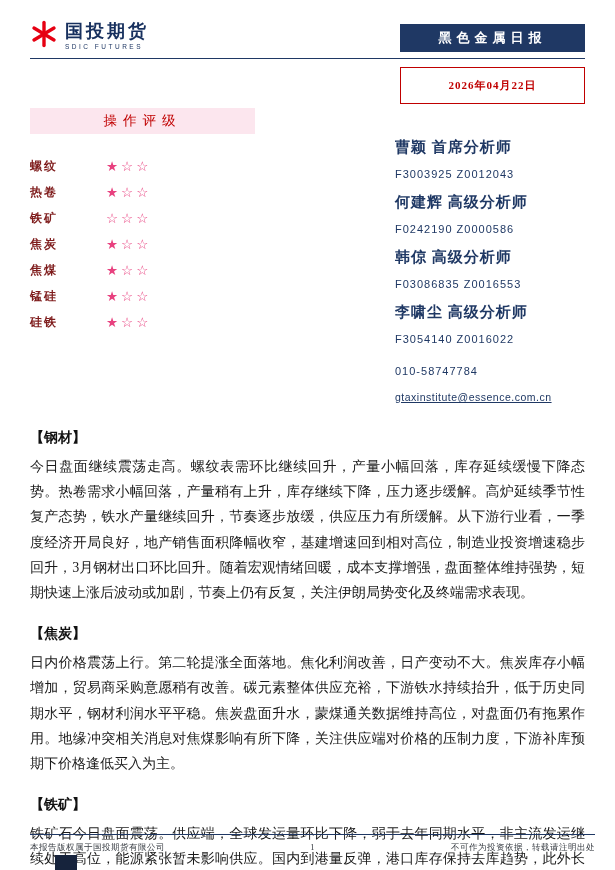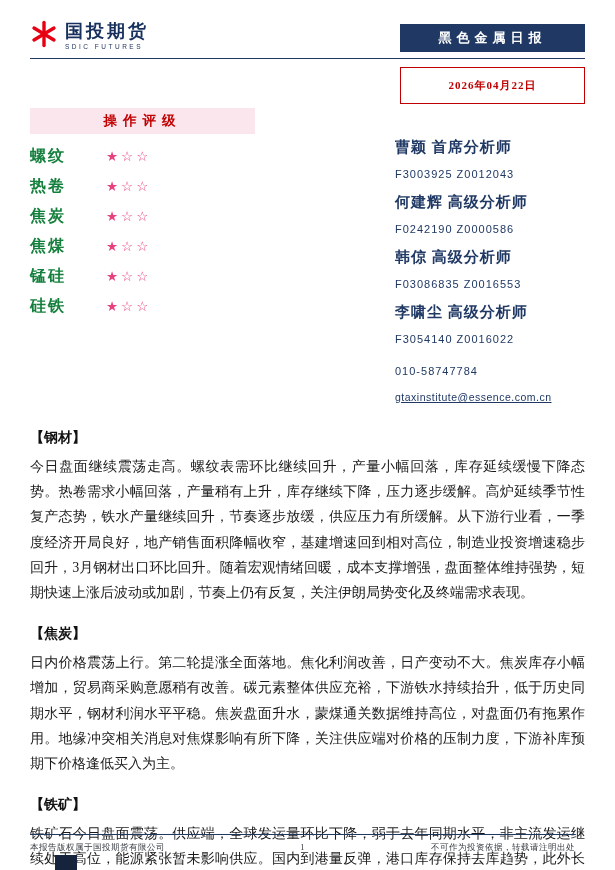--- a/index.html
+++ b/index.html
@@ -39,26 +39,26 @@
     width:183px;padding:10px 0;
     border:1.5px solid #c00000;color:#c00000;
     text-align:center;font-size:11px;font-weight:bold;letter-spacing:1px;
   }
   
   .columns{display:flex;justify-content:space-between;padding:4px 30px 0 30px;}
   .left-col{width:225px;}
   .right-col{width:190px;padding-top:30px;}
   .ratings-title-box{
     background:#fce6ee;color:#c00000;
-    text-align:center;font-size:13.5px;font-weight:bold;letter-spacing:6px;
-    padding:4px 16px;margin-bottom:12px;
+    text-align:center;font-size:13.5px;font-weight:normal;letter-spacing:6px;
+    padding:4px 16px;margin-bottom:24px;
   }
   .rating-row{display:flex;align-items:center;margin-bottom:9px;}
   .commodity{
-    width:76px;font-size:16px;font-weight:bold;color:#15803d;letter-spacing:2px;
+    width:76px;font-size:12px;font-weight:bold;color:#7f1d1d;letter-spacing:2px;
   }
   .stars{
     font-size:13.5px;color:#e8417f;letter-spacing:3px;line-height:1;
     font-family:"DejaVu Sans",sans-serif;
   }
   .analyst{margin-bottom:13px;}
   .analyst-name{
     font-size:15px;font-weight:bold;color:#1f3864;letter-spacing:1px;margin-bottom:11px;
   }
   .analyst-codes{
@@ -76,21 +76,21 @@
   }
   
   .sections{padding:26px 30px 0 30px;}
   .section{margin-bottom:20px;}
   .section-heading{font-size:14px;font-weight:bold;color:#111;margin-bottom:7px;}
   .section-body{
     font-size:14px;line-height:1.8;color:#1a1a1a;
     text-align:justify;margin:0;
   }
   
-  .footer-area{position:absolute;left:30px;right:40px;bottom:16px;}
+  .footer-area{position:absolute;left:30px;right:20px;bottom:16px;}
   .footer-rule{border-top:1px solid #1f3864;margin-bottom:7px;}
   .footer{
     display:grid;grid-template-columns:1fr auto 1fr;
     font-size:8.5px;color:#33383f;letter-spacing:.5px;
   }
   .footer .f-left{text-align:left;}
   .footer .f-page{text-align:center;}
   .footer .f-right{text-align:right;}
   .corner-img{
     position:absolute;left:55px;bottom:0;
@@ -133,20 +133,24 @@
       <div class="ratings-list">
           <div class="rating-row">
             <span class="commodity">螺纹</span>
             <span class="stars">★☆☆</span>
           </div>
           <div class="rating-row">
             <span class="commodity">热卷</span>
             <span class="stars">★☆☆</span>
           </div>
           <div class="rating-row">
+            <span class="commodity">铁矿</span>
+            <span class="stars">☆☆☆</span>
+          </div>
+          <div class="rating-row">
             <span class="commodity">焦炭</span>
             <span class="stars">★☆☆</span>
           </div>
           <div class="rating-row">
             <span class="commodity">焦煤</span>
             <span class="stars">★☆☆</span>
           </div>
           <div class="rating-row">
             <span class="commodity">锰硅</span>
             <span class="stars">★☆☆</span>

